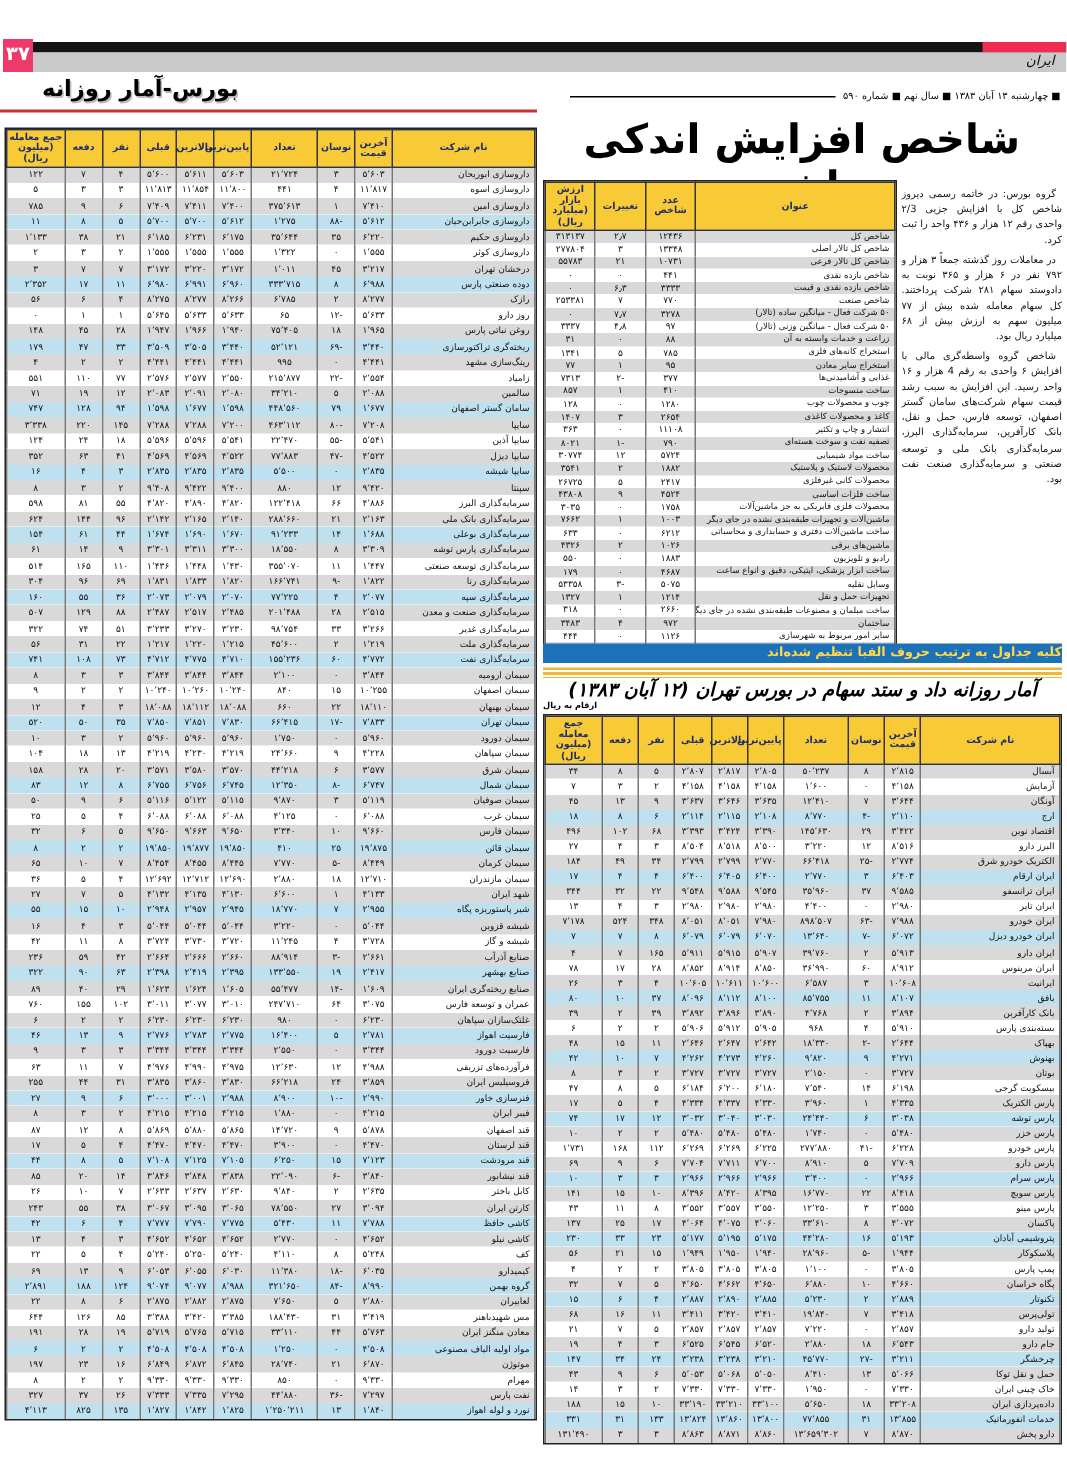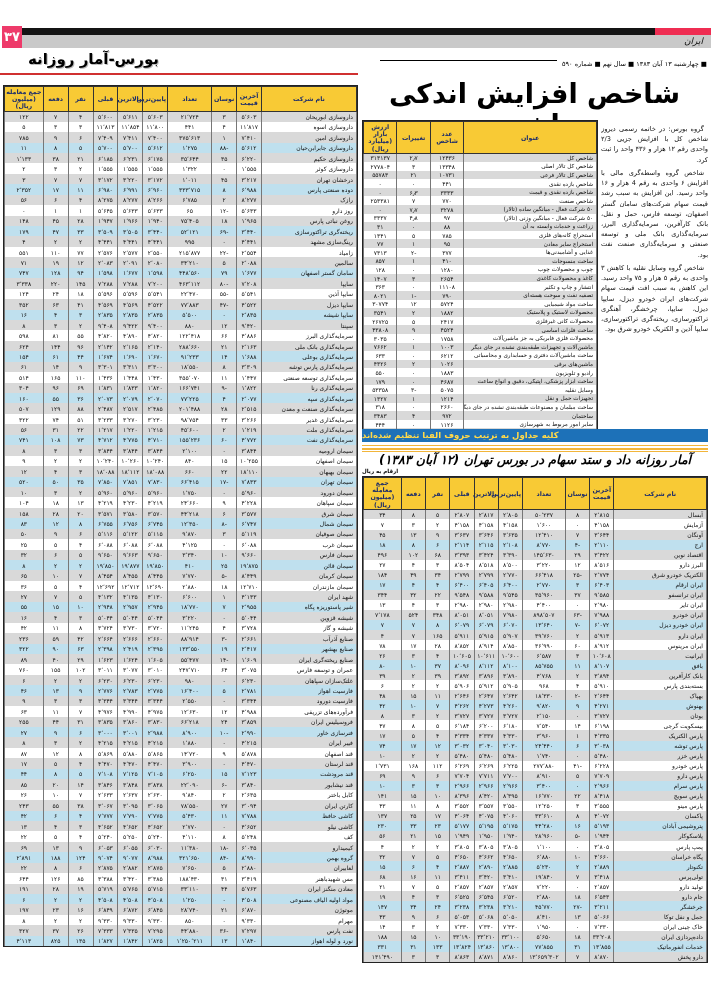--- a/index.html
+++ b/index.html
@@ -13,21 +13,21 @@
   .gray-bar  { position:absolute; left:22px; right:0; top:35px; height:13px; background:#c9c9c9; }
   .page-num  { position:absolute; left:2px; top:26px; width:20px; height:22px; background:#ee3a6a;
                color:#fff; font-weight:bold; font-size:13px; text-align:center; line-height:22px; }
   .logo { position:absolute; right:8px; top:36px; font-size:9px; font-weight:normal; font-style:italic;
           color:#111; direction:rtl; }
   .section-title { position:absolute; left:28px; top:50px; font-size:15px; font-weight:900;
                    color:#000; direction:rtl; text-shadow:1px 1px 0 #bbb; }
   .red-rule { position:absolute; left:0; top:73px; width:358px; height:2px; background:#d03030; }
 
   
-  .dateline { position:absolute; left:380px; right:4px; top:60px; display:flex; align-items:flex-start;
+  .dateline { position:absolute; left:380px; right:4px; top:60px; display:flex; align-items:center;
               direction:rtl; font-size:6.5px; color:#000; }
   .dateline .rule { flex:1; border-top:1.5px solid #000; margin-right:5px; }
   .headline { position:absolute; left:362px; right:4px; top:78px; text-align:center; direction:rtl;
               font-size:27px; font-weight:900; color:#000; letter-spacing:-.5px; }
 
   .article { position:absolute; left:601px; top:124px; width:107px; height:306px; direction:rtl;
              font-size:6.6px; line-height:1.55; text-align:justify; color:#111; overflow:hidden; }
   .article p { margin-bottom:3px; text-indent:4px; }
 
   
@@ -55,21 +55,21 @@
   .left-table th:nth-child(10), .left-table td:nth-child(10){ width:11%; }
 
   
   .index-table-wrap { position:absolute; left:362px; top:120px; width:236px; }
   .index-table tbody tr { height:8.6px; }
   .index-table th:nth-child(1), .index-table td:nth-child(1) { width:57%; }
   .index-table td:nth-child(1) { text-align:right; padding-right:3px; font-size:5.7px; }
 
   
   .note-bar { position:absolute; left:362px; right:3px; top:429px; height:13px; background:#1d71b8;
-              color:#ffd94a; font-size:8.5px; font-weight:bold; text-align:left; line-height:13px;
+              color:#ffd94a; font-size:8.5px; font-weight:bold; text-align:right; line-height:13px;
               direction:rtl; }
   .gold-stripes { position:absolute; left:362px; right:3px; top:445px; height:7px;
               background:repeating-linear-gradient(to bottom,#f2b53a 0 1.5px,transparent 1.5px 3.2px); }
   .bottom-title { position:absolute; left:362px; right:3px; top:452px; text-align:center; direction:rtl;
               font-size:12.5px; font-weight:900; color:#000;font-style:italic; }
   .rial-note { position:absolute; left:362px; top:468px; font-size:5.5px; font-weight:bold;
               direction:rtl; }
 
   
   .right-table-wrap { position:absolute; left:362px; right:3px; top:476px; }
@@ -305,22 +305,22 @@
             <td>۳۰۱۶</td>
             <td>۶</td>
             <td>۳۹۷۲۴</td>
           </tr>
         </tbody>
       </table>
   </div>
 
   <div class="article">
     <p>گروه بورس: در خاتمه رسمی دیروز شاخص کل با افزایش جزیی ۲/3 واحدی رقم ۱۲ هزار و ۴۳۶ واحد را ثبت کرد.</p>
+    <p>در معاملات روز گذشته جمعاً ۳ هزار و ۷۹۲ نفر در ۶ هزار و ۳۶۵ نوبت به دادوستد سهام ۲۸۱ شرکت پرداختند. کل سهام معامله شده بیش از ۷۷ میلیون سهم به ارزش بیش از ۶۸ میلیارد ریال بود.</p>
     <p>شاخص گروه واسطه‌گری مالی با افزایش ۶ واحدی به رقم 4 هزار و ۱۶ واحد رسید. این افزایش به سبب رشد قیمت سهام شرکت‌های سامان گستر اصفهان، توسعه فارس، حمل و نقل، بانک کارآفرین، سرمایه‌گذاری البرز، سرمایه‌گذاری بانک ملی و توسعه صنعتی و سرمایه‌گذاری صنعت نفت بود.</p>
-    <p>شاخص گروه وسایل نقلیه با کاهش ۳ واحدی به رقم ۵ هزار و ۷۵ واحد رسید. این کاهش به سبب افت قیمت سهام شرکت‌های ایران خودرو دیزل، سایپا دیزل، سایپا، چرخشگر، آهنگری تراکتورسازی، ریخته‌گری تراکتورسازی، سایپا آذین و الکتریک خودرو شرق بود.</p>
   </div>
 
   <div class="note-bar">کلیه جداول به ترتیب حروف الفبا تنظیم شده‌اند</div>
   <div class="gold-stripes"></div>
   <div class="bottom-title">آمار روزانه داد و ستد سهام در بورس تهران (۱۲ آبان ۱۳۸۳)</div>
   <div class="rial-note">ارقام به ریال</div>
 
   <div class="right-table-wrap tbl-frame">
     <table class="right-table stripe4">
         <thead>

